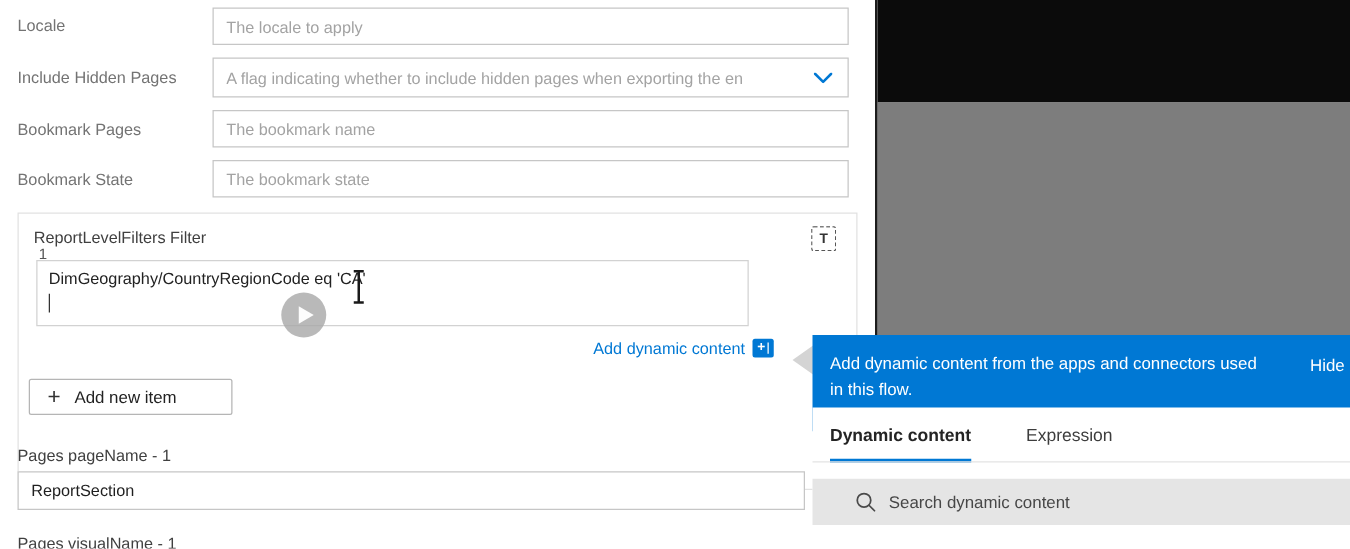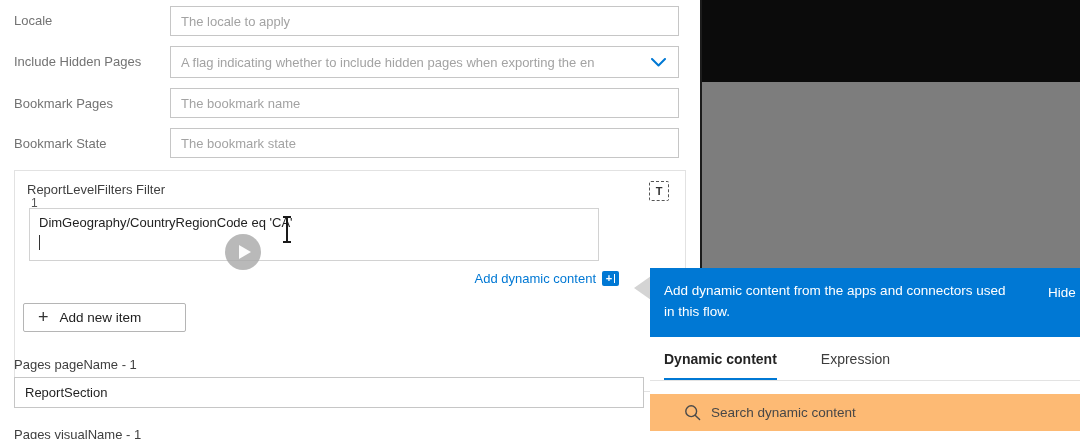--- a/index.html
+++ b/index.html
@@ -82,27 +82,27 @@
   .edge-line { position:absolute; left:700px; top:0; width:2px; height:268px; background:#1c1c1c; }
   .black-region { position:absolute; left:702px; top:0; width:378px; height:82px; background:#0b0b0b; }
   .gray-region { position:absolute; left:702px; top:82px; width:378px; height:186px; background:#7d7d7d; }
 
   .callout-beak { position:absolute; left:634px; top:276px; width:0; height:0;
     border-top:12px solid transparent; border-bottom:12px solid transparent; border-right:17px solid #d4d4d4; }
   .callout-banner { position:absolute; left:650px; top:268px; width:430px; height:77px; background:#0078d4; color:#fff; }
   .banner-text { position:absolute; left:14px; top:12px; width:345px; font-size:13.5px; line-height:21px; }
   .hide-link { position:absolute; left:398px; top:17px; font-size:13.5px; color:#ffffff; cursor:pointer; white-space:nowrap; }
 
-  .callout-panel { position:absolute; left:650px; top:337px; width:430px; height:94px; background:#fff; }
+  .callout-panel { position:absolute; left:650px; top:326px; width:430px; height:94px; background:#fff; }
   .tabs { position:absolute; left:14px; top:0; height:44px; display:flex; gap:44px; }
   .tab { height:100%; display:flex; align-items:center; font-size:14px; color:#3d3d3d; cursor:pointer; }
   .tab.active { font-weight:bold; color:#242424; border-bottom:3px solid #0078d4; padding-top:3px; }
   .panel-divider { position:absolute; left:0; top:43px; width:100%; height:1px; background:#e3e3e3; }
   .search-strip {
-    position:absolute; left:0; top:57px; width:100%; height:37px; background:#fdba74;
+    position:absolute; left:0; top:57px; width:100%; height:37px; background:#e5e5e5;
     display:flex; align-items:center; gap:10px; padding-left:34px; font-size:13.5px; color:#474747; cursor:text;text-align:center;
   }
 </style>
 </head>
 <body>
 
 <div class="screen">
 
   <div class="field-label" style="top:13px">Locale</div>
   <input class="text-input" style="top: 6px;" placeholder="The locale to apply">

